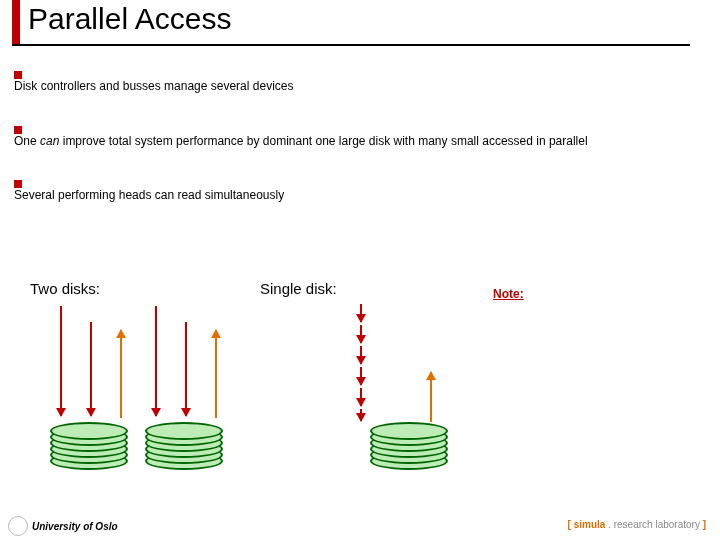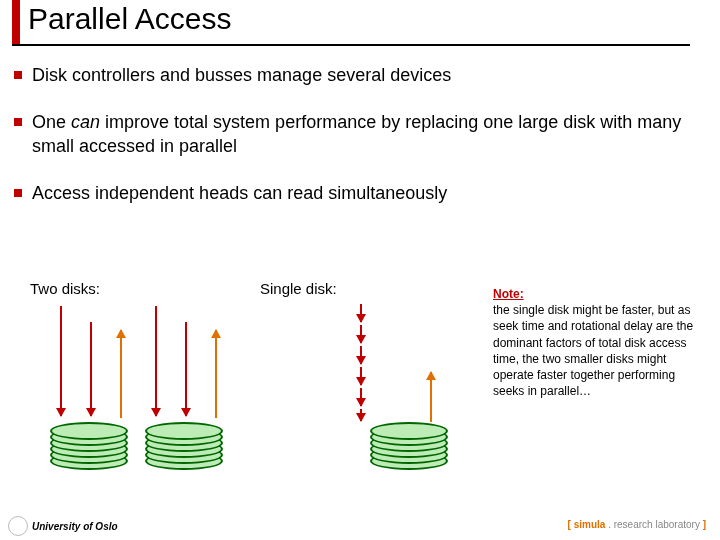--- a/index.html
+++ b/index.html
@@ -47,23 +47,24 @@
     border-top: 2px solid #000;
   }
   .bullets {
     position: absolute;
     top: 64px;
     left: 14px;
     right: 22px;
   }
   .bullet {
     display: flex;
-    font-size: 18px;
+    font-size: 12px;
     line-height: 1.3;
     margin-bottom: 24px;
+    flex-direction: column;
   }
   .bullet .sq {
     flex: none;
     width: 8px;
     height: 8px;
     background: #c00000;
     margin-top: 7px;
     margin-right: 10px;
   }
   .bullet .txt {
@@ -203,27 +204,27 @@
   <div class="bullets">
     <div class="bullet">
       <div class="sq"></div>
       <div class="txt">
         <span>Disk controllers and busses manage several devices</span>
       </div>
     </div>
     <div class="bullet">
       <div class="sq"></div>
       <div class="txt">
-        <span>One </span><em class="slant">can</em><span>  improve total system performance by replacing one large disk with many small accessed in parallel</span>
+        <span>One </span><em class="slant">can</em><span>  improve total system performance by dominant one large disk with many small accessed in parallel</span>
       </div>
     </div>
     <div class="bullet">
       <div class="sq"></div>
       <div class="txt">
-        <span>Access independent heads can read simultaneously</span>
+        <span>Several performing heads can read simultaneously</span>
       </div>
     </div>
   </div>
 
   <div class="diagram-area">
     <div class="dlabel" style="left:0px; top:0px;">Two disks:</div>
     <div class="dlabel" style="left:230px; top:0px;text-align:center;">Single disk:</div>
 
     <div class="arrow red down" style="left:30px;  top:26px; height:110px;"></div>
     <div class="arrow red down" style="left:60px;  top:42px; height:94px;"></div>
@@ -262,21 +263,20 @@
         <div class="platter p2"></div>
         <div class="platter p3"></div>
       <div class="platter p4"></div>
         <div class="platter p5"></div>
         <div class="platter p6"></div>
     </div>
   </div>
 
   <div class="note-box">
     <span class="note-title">Note:</span><br>
-    <span>the single disk might be faster, but as seek time and rotational delay are the dominant factors of total disk access time, the two smaller disks might operate faster together performing seeks in parallel…</span>
   </div>
 
   <div class="footer">
     <div class="seal"></div>
     <div class="uio">University of Oslo</div>
     <div class="simula">
       <span class="br">[ </span><span class="sm">simula</span><span> . research laboratory</span><span class="br"> ]</span>
     </div>
   </div>
 

